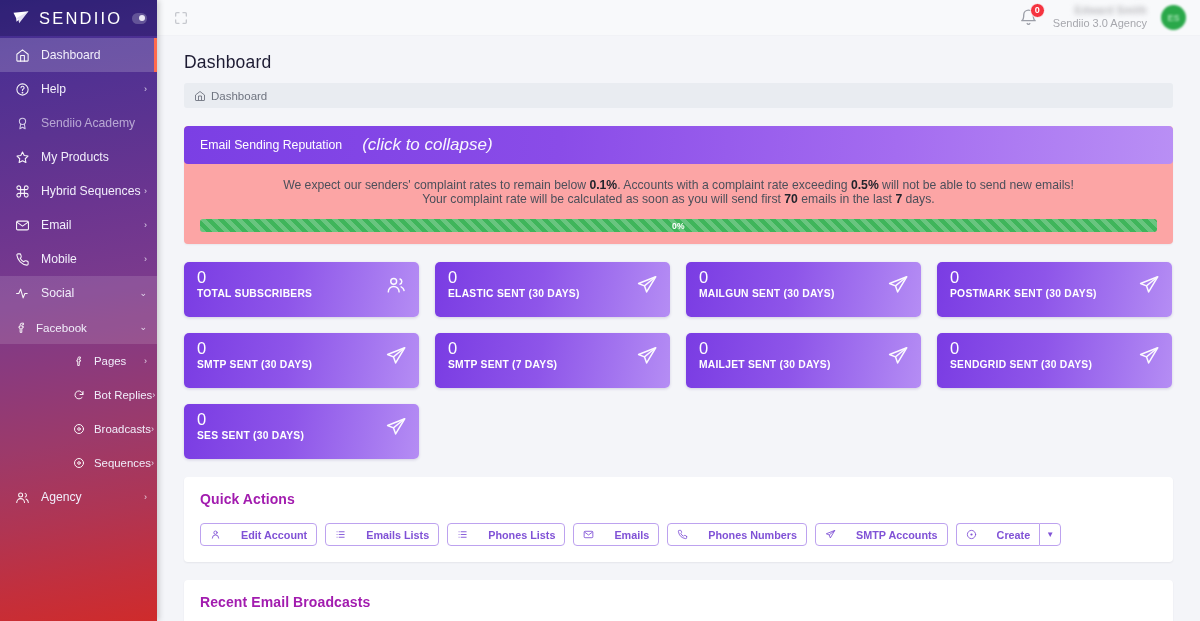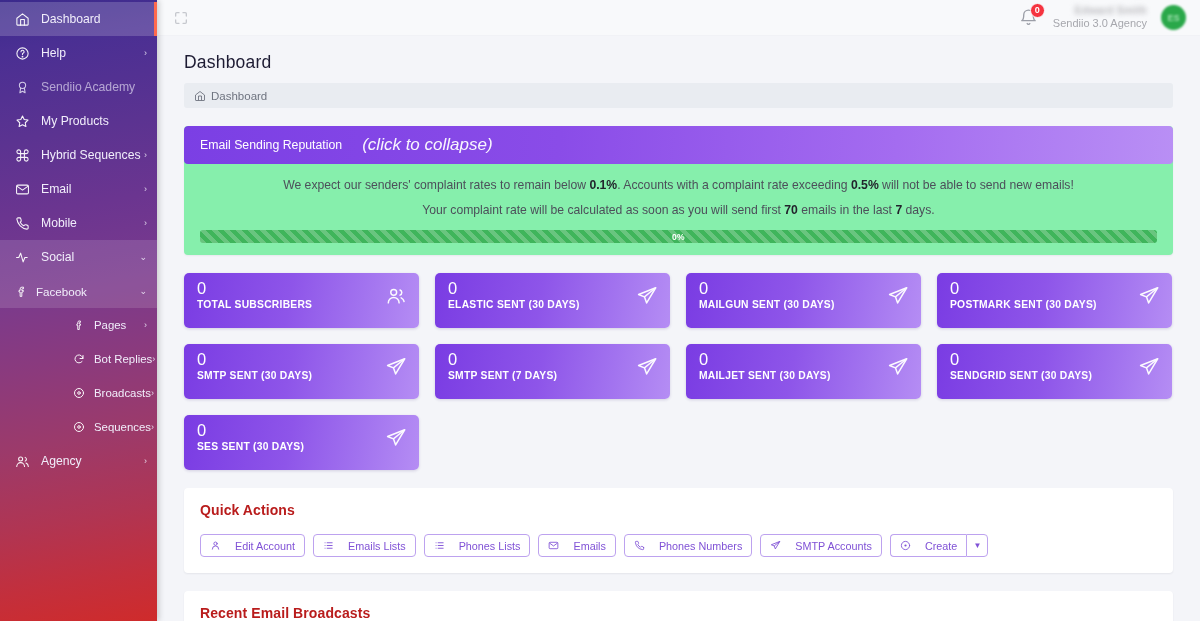--- a/index.html
+++ b/index.html
@@ -112,33 +112,33 @@
     margin: 6px 0 10px 0; letter-spacing: .2px;
   }
   .breadcrumb {
     background: #e9ecf1; border-radius: 3px;
     height: 25px; display: flex; align-items: center;
     padding: 0 10px; color: #6f7480; font-size: 11.5px; gap: 5px;
   }
 
   
   .rep-card {
-    margin-top: 18px; background: #86efac;
+    margin-top: 18px; background: #fca5a5;
     border-radius: 4px; overflow: hidden;
     box-shadow: 0 1px 2px rgba(30,30,60,0.06);
   }
   .rep-head {
     background: linear-gradient(95deg, #7b3fe4 0%, #8a4ce8 38%, #a46cf0 72%, #b98ff5 100%);
     height: 38px; display: flex; align-items: center;
     padding: 0 16px; color: #fff; font-size: 12.3px;
     border-radius: 4px;
   }
   .rep-head em { font-size: 17px; font-style: italic; margin-left: 20px; opacity: .95; }
   .rep-body { padding: 14px 16px 12px 16px; text-align: center; }
-  .rep-line { font-size: 12.2px; color: #4c4f5a; margin-bottom: 11px; }
+  .rep-line { font-size: 12.2px; color: #4c4f5a; }
   .rep-line:last-of-type { margin-bottom: 13px; }
   .rep-line b { color: #22242c; font-weight: 700; }
   .progress {
     height: 13px; border-radius: 3px; position: relative;
     background-color: #3fb55b;
     background-image: linear-gradient(45deg,
       rgba(255,255,255,.22) 25%, transparent 25%, transparent 50%,
       rgba(255,255,255,.22) 50%, rgba(255,255,255,.22) 75%,
       transparent 75%, transparent);
     background-size: 12px 12px;
@@ -167,44 +167,54 @@
     position: absolute; right: 12px; top: 12px;
     width: 22px; height: 22px; opacity: .96;
   }
 
   
   .panel {
     background: #fff; border-radius: 4px; margin-top: 18px;
     box-shadow: 0 1px 2px rgba(30,30,60,0.07);
     padding: 14px 16px 16px 16px;
   }
-  .panel-title { font-size: 14px; color: #b91c1c; font-weight: 700; letter-spacing: .1px; }
+  .panel-title { font-size: 14px; color: #a21caf; font-weight: 700; letter-spacing: .1px; }
   .qa-row { display: flex; gap: 8px; margin-top: 16px; align-items: center; }
   .qa-btn {
     border: 1px solid #bda2ef; border-radius: 4px;
-    height: 23px; display: flex; align-items: center; gap: 14px;
+    height: 23px; display: flex; align-items: center; gap: 20px;
     padding: 0 9px; color: #8052d6; font-size: 10.8px;
-    background: #fff; cursor: pointer; white-space: nowrap;
+    background: #fff; cursor: pointer; white-space: nowrap; font-weight: bold;
   }
   .qa-btn svg { display: block; }
   .qa-split { display: flex; }
   .qa-split .qa-btn { border-radius: 4px 0 0 4px; border-right: none; }
   .qa-caret {
     border: 1px solid #bda2ef; border-radius: 0 4px 4px 0;
     width: 22px; height: 23px; display: flex;
     align-items: center; justify-content: center;
     color: #8052d6; font-size: 8px; background: #fff; cursor: pointer;
   }
 </style>
 </head>
 <body>
 
 <div class="app">
 
   <aside class="sidebar">
+    <div class="logo-row">
+      <svg class="logo-plane" viewBox="0 0 24 24">
+        <path d="M2 5 L22 3 L6 17 L5.6 12.4 Z" fill="#ffffff"></path>
+        <path d="M5.6 12.4 L22 3 L9.5 19 L8.6 14.2 Z" fill="#e4e0f5"></path>
+      </svg>
+      <span class="logo-text">SENDIIO</span>
+      <span class="logo-toggle">
+          <i></i>
+        </span>
+    </div>
 
     <nav class="nav">
 
       <div class="nav-item active">
         <span class="ico">
             <svg width="15" height="15" viewBox="0 0 24 24" fill="none" stroke="#fff" stroke-width="1.7" stroke-linecap="round" stroke-linejoin="round">
               <path d="M3 10l9-7 9 7v10a1 1 0 0 1-1 1H4a1 1 0 0 1-1-1z"></path>
               <path d="M9 21V12h6v9"></path>
             </svg>
           </span>

